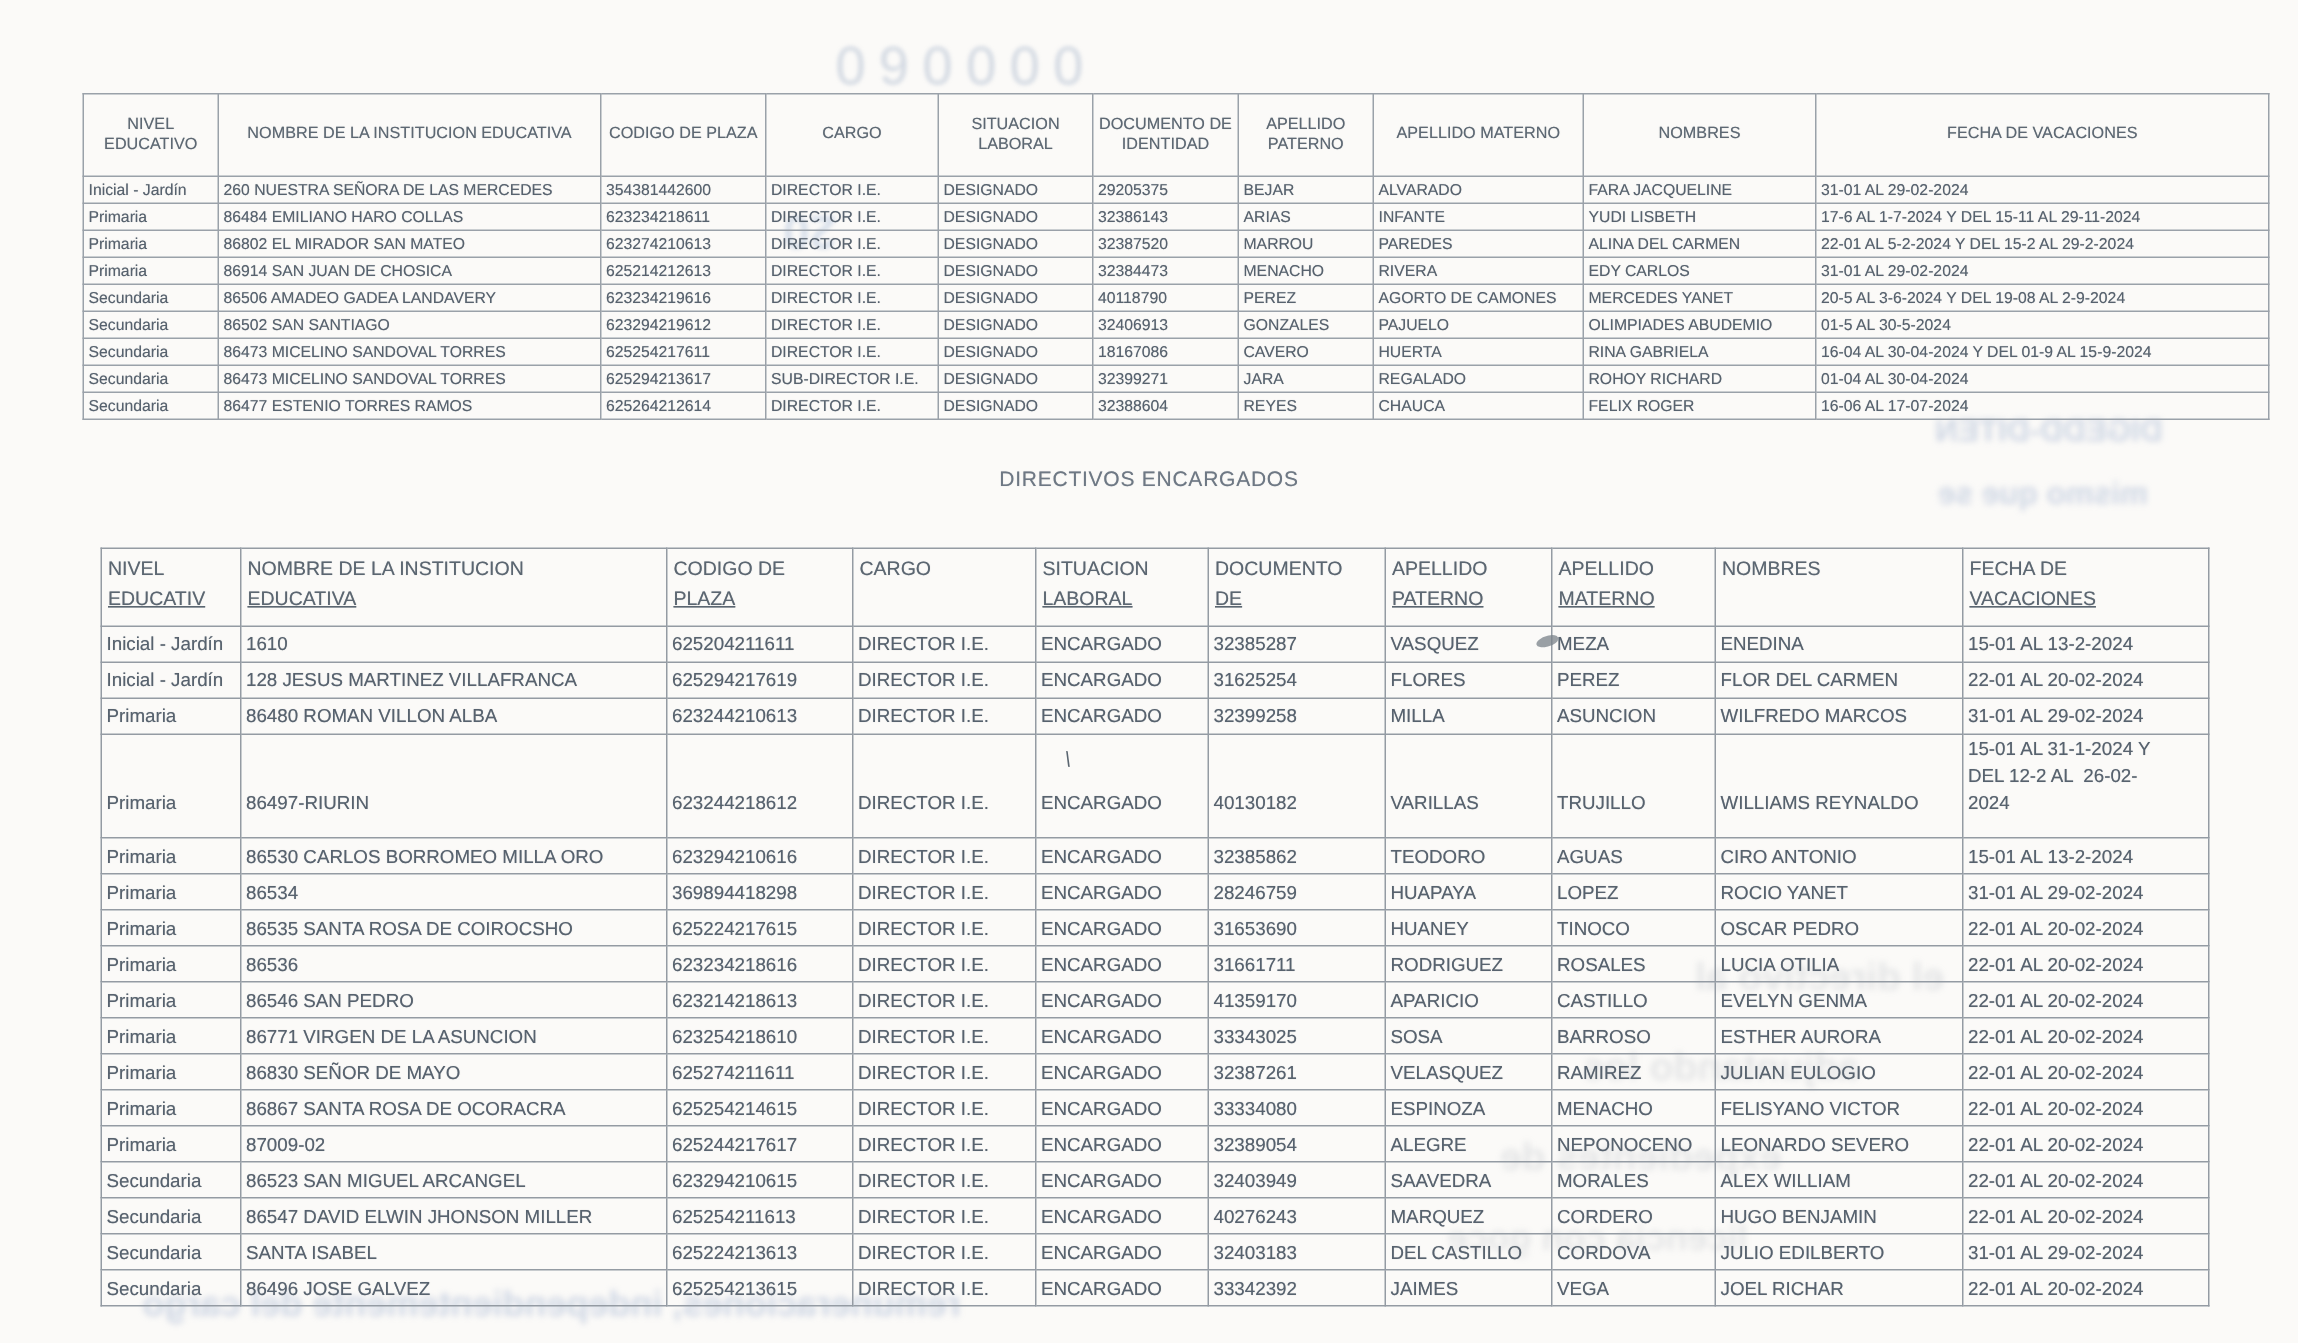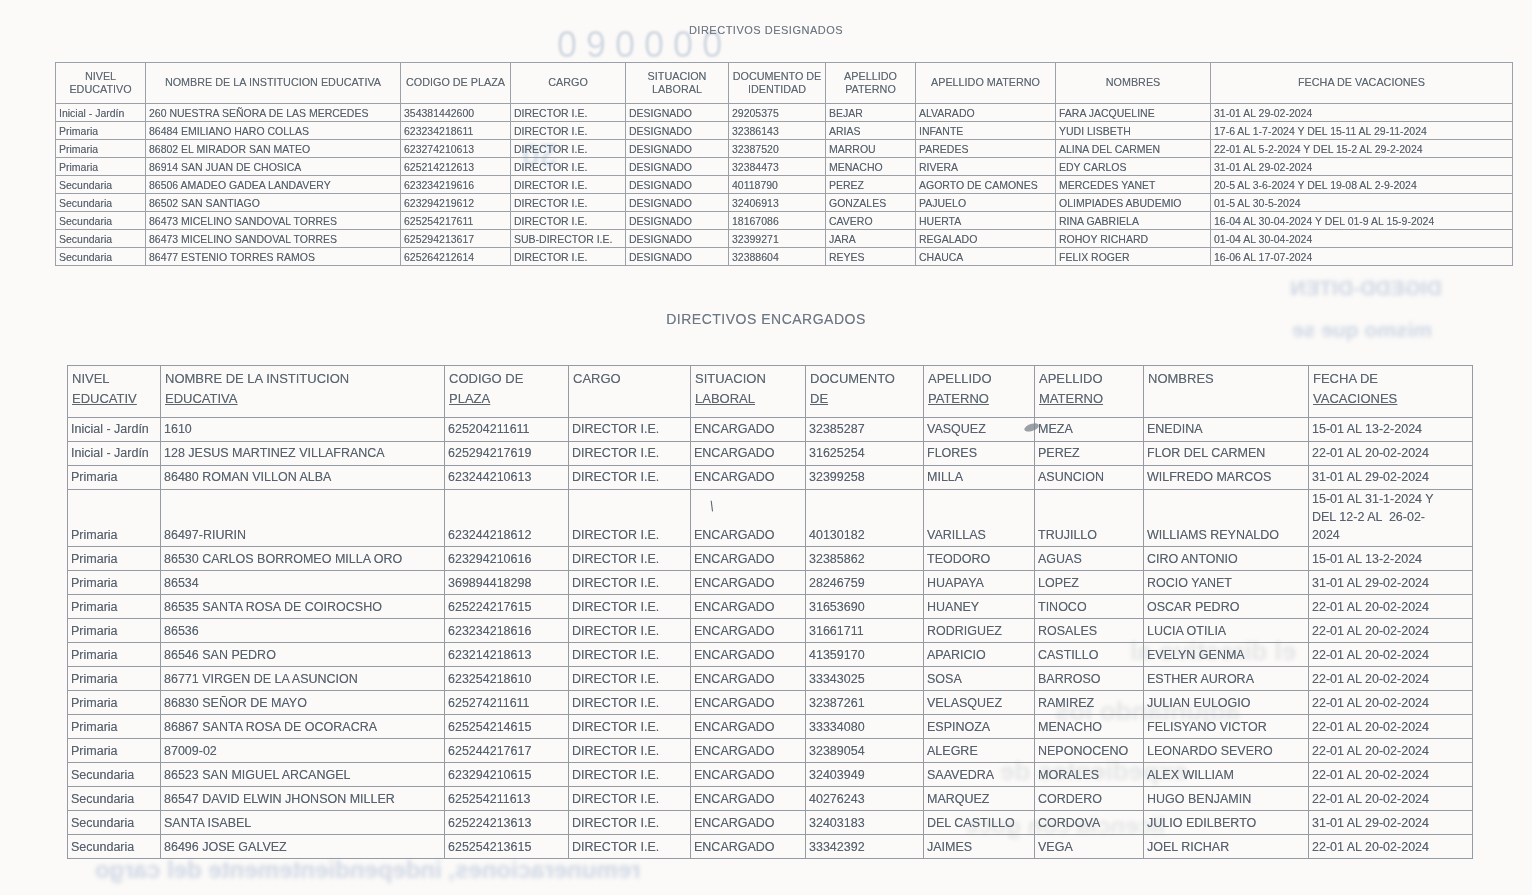--- a/index.html
+++ b/index.html
@@ -25,35 +25,35 @@
     background:transparent;
   }
   th,td{
     overflow:hidden;white-space:pre;
     color:#57626e;text-shadow:0 0 .5px rgba(87,98,110,.55);
     padding:0 3px;
   }
   
   #t1{left:55px;top:62px;width:1457px;}
   #t1 th,#t1 td{border:1px solid #9aa1a9;}
-  #t1 thead tr{height:41px;}
+  #t1 thead tr{height:55px;}
   #t1 th{font-size:10.8px;font-weight:normal;text-align:center;vertical-align:middle;white-space:normal;line-height:1.25;color:#5d6873;}
   #t1 tbody tr{height:18px;}
   #t1 td{font-size:10.5px;vertical-align:middle;}
   
   #t2{left:67px;top:365px;width:1405px;}
   #t2 th,#t2 td{border:1px solid #949ba3;}
   #t2 thead tr{height:52px;}
   #t2 th{font-size:13px;font-weight:normal;text-align:left;vertical-align:top;padding:3px 4px;color:#5b6671;}
   #t2 .hline{display:block;line-height:1.55;}
   #t2 .hline:last-child:not(:only-child){text-decoration:underline;}
   #t2 tbody tr{height:24px;}
   #t2 td{font-size:12.5px;vertical-align:middle;line-height:1.45;}
   #t2 tbody tr.tall{height:56px;}
-  #t2 tbody tr.tall td{vertical-align:bottom;padding-bottom:2px;}
+  #t2 tbody tr.tall td{vertical-align:bottom;padding-bottom:14px;}
 
   
   .ghost{
     position:absolute;font-weight:bold;pointer-events:none;
     transform:scaleX(-1);filter:blur(2px);white-space:pre;
   }
   .ghost.blue{color:rgba(122,146,190,.34);}
   .ghost.gray{color:rgba(120,132,148,.17);}
   #stamp{
     position:absolute;left:548px;top:22px;
@@ -85,21 +85,20 @@
   <div id="ghost-layer">
       <div class="ghost blue" style="left: 1290px; top: 276px; font-size: 21px;">DIGEDD-DITEN</div>
       <div class="ghost blue" style="left: 1292px; top: 318px; font-size: 21px;">mismo que se</div>
       <div class="ghost blue" style="left: 95px; top: 856px; font-size: 24px;">remuneraciones, independientemente del cargo</div>
       <div class="ghost gray" style="left: 1130px; top: 636px; font-size: 26px;">el directivo al</div>
       <div class="ghost gray" style="left: 1055px; top: 696px; font-size: 26px;">adjuntando los</div>
       <div class="ghost gray" style="left: 1000px; top: 756px; font-size: 26px;">expedientes de</div>
       <div class="ghost gray" style="left: 965px; top: 812px; font-size: 24px;">licencia con goce</div>
     </div>
 
-  <div class="title" id="title-designados">DIRECTIVOS DESIGNADOS</div>
   <div class="title" id="title-encargados">DIRECTIVOS ENCARGADOS</div>
 
   <table id="t1">
     <colgroup>
         <col style="width: 90px;">
         <col style="width: 255px;">
         <col style="width: 110px;">
         <col style="width: 115px;">
         <col style="width: 103px;">
         <col style="width: 97px;">

